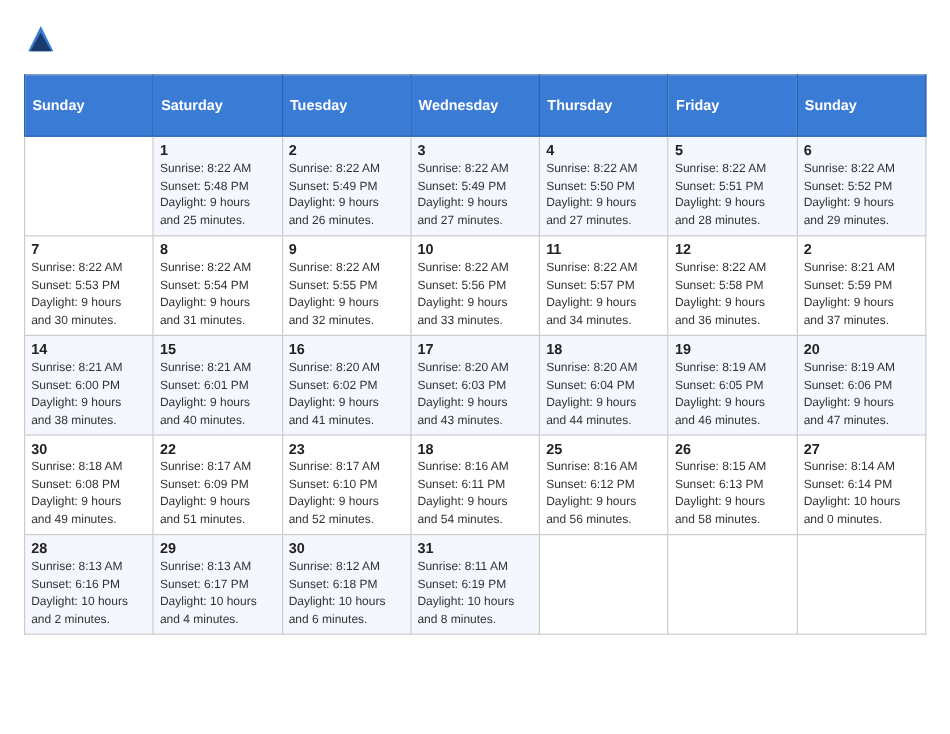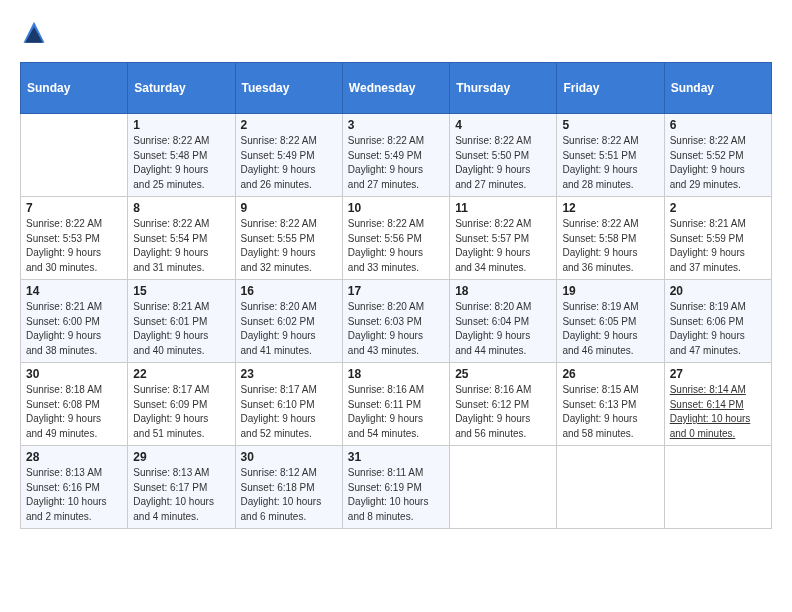--- a/index.html
+++ b/index.html
@@ -312,21 +312,21 @@
           </td>
           <td>
             <span class="day-num">26</span>
             <div class="day-detail" style="white-space: pre-line;">Sunrise: 8:15 AM
 Sunset: 6:13 PM
 Daylight: 9 hours
 and 58 minutes.</div>
           </td>
           <td>
             <span class="day-num">27</span>
-            <div class="day-detail" style="white-space: pre-line; text-decoration: underline;">Sunrise: 8:14 AM
+            <div class="day-detail" style="white-space: pre-line;">Sunrise: 8:14 AM
 Sunset: 6:14 PM
 Daylight: 10 hours
 and 0 minutes.</div>
           </td>
         </tr>
         <tr>
           <td>
             <span class="day-num">28</span>
             <div class="day-detail" style="white-space: pre-line;">Sunrise: 8:13 AM
 Sunset: 6:16 PM

